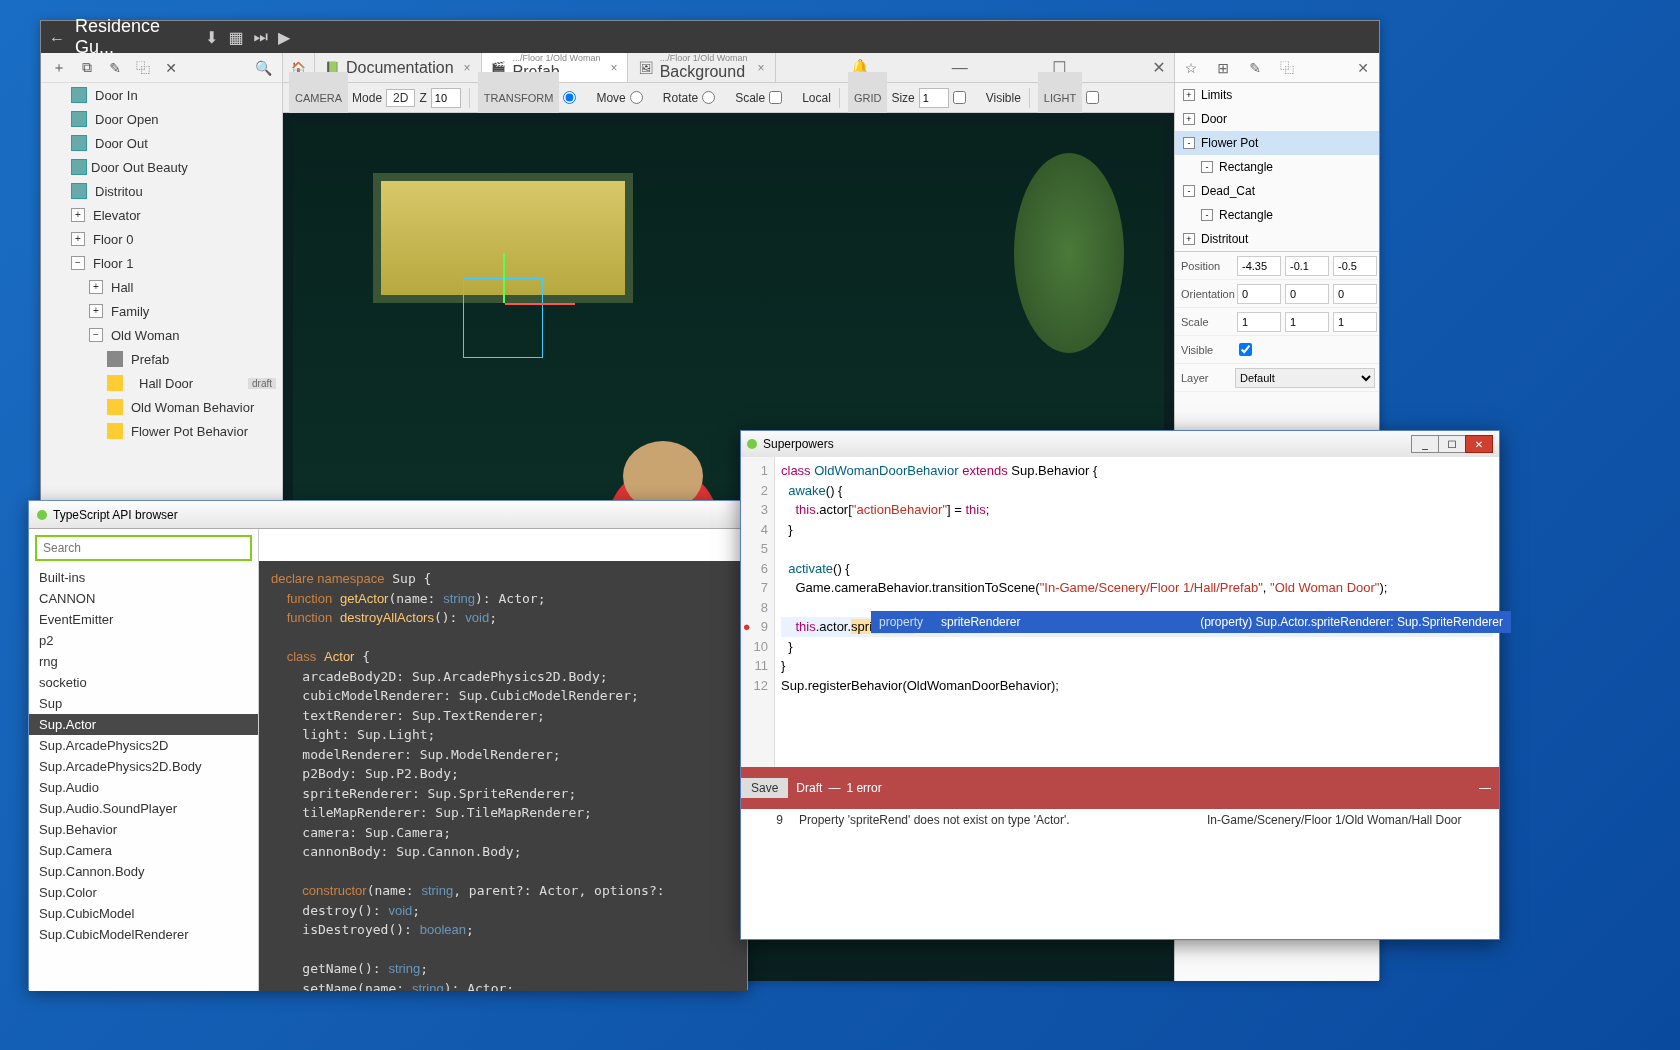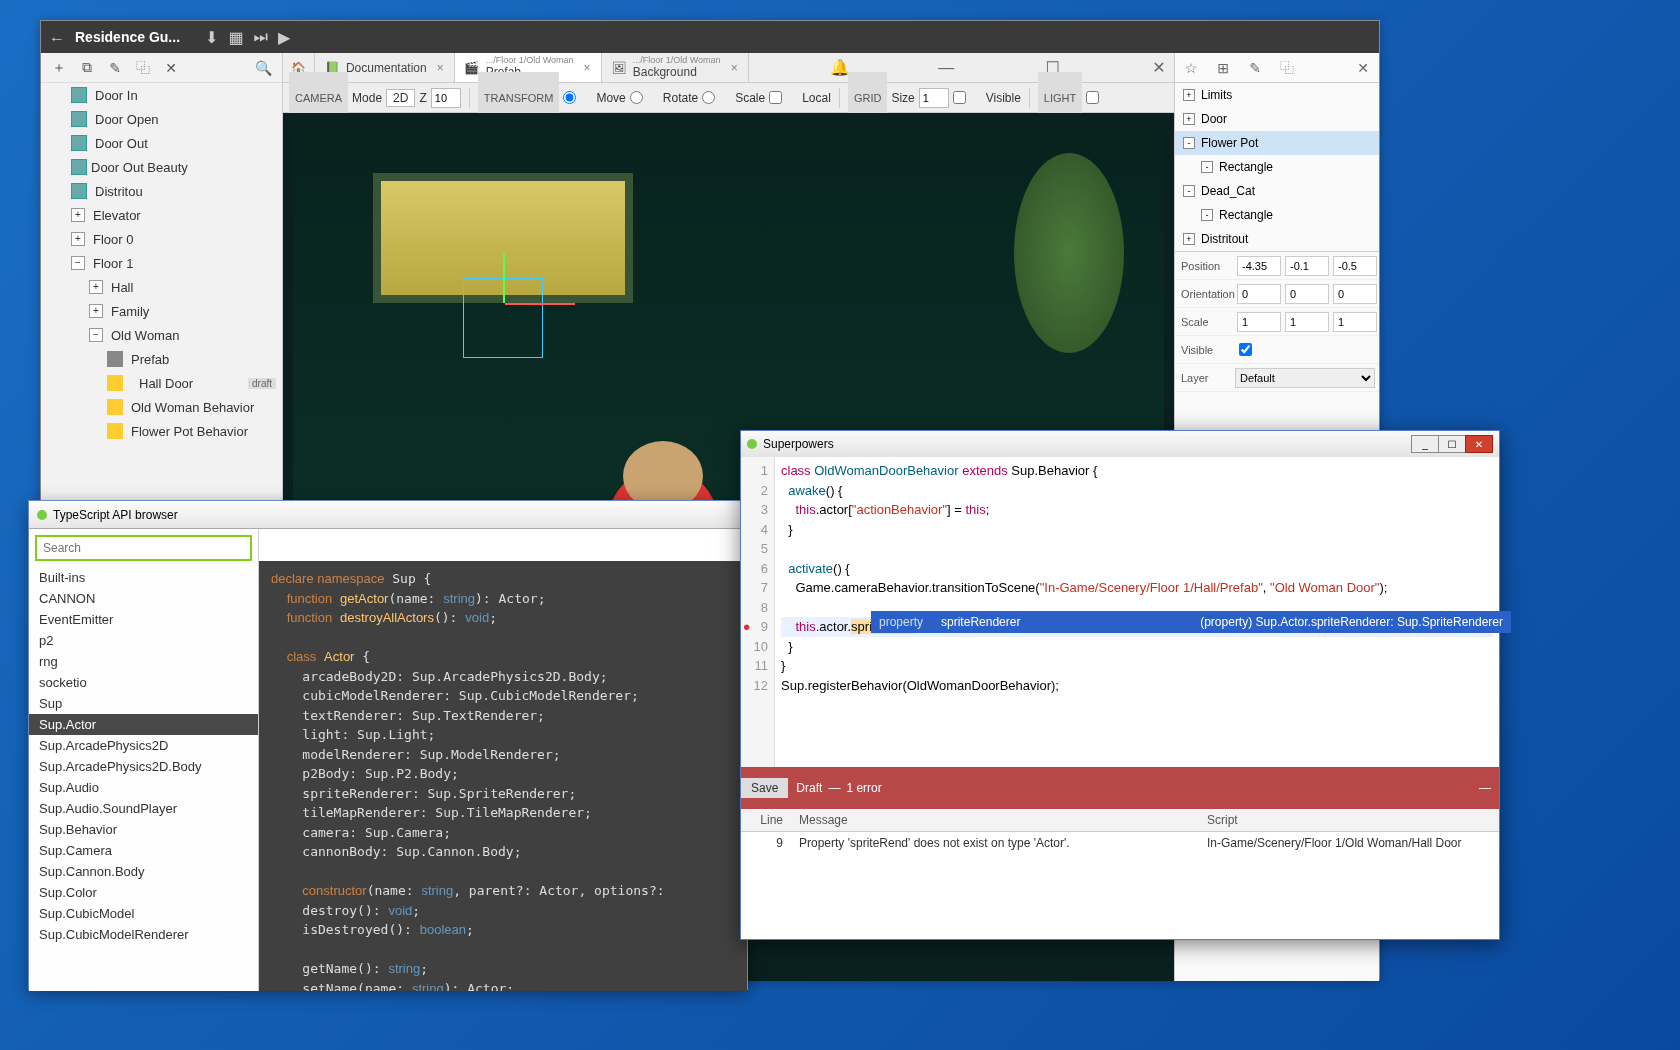--- a/index.html
+++ b/index.html
@@ -2,21 +2,21 @@
 <html><head>
 <meta charset="utf-8">
 <style>
 * { margin: 0; padding: 0; box-sizing: border-box; font-family: "Segoe UI", Arial, sans-serif; }
 body { background: linear-gradient(135deg, #1a6dc4, #0a4a9e); width: 1680px; height: 1050px; overflow: hidden; position: relative; }
 
 
 .main-window { position: absolute; top: 20px; left: 40px; width: 1340px; height: 960px; background: #fafafa; border: 1px solid #888; box-shadow: 0 2px 10px rgba(0,0,0,.3); }
 .main-titlebar { height: 32px; background: #3a3a3a; display: flex; align-items: center; padding: 0 8px; gap: 10px; }
 .main-titlebar .nav-ico { color: #ccc; font-size: 16px; cursor: pointer; }
-.main-titlebar .title { color: #fff; font-weight: bold; font-size: 14px; flex: 0 0 120px; }
+.main-titlebar .title { color: #fff; font-weight: normal; font-size: 18px; flex: 0 0 120px; }
 .main-titlebar .spacer { flex: 1; }
 
 .main-body { display: flex; height: 928px; }
 
 
 .sidebar { width: 242px; background: #f2f2f2; border-right: 1px solid #ccc; display: flex; flex-direction: column; }
 .sb-tools { height: 30px; display: flex; align-items: center; gap: 8px; padding: 0 8px; border-bottom: 1px solid #ddd; }
 .sb-tools .t { width: 20px; height: 20px; display: flex; align-items: center; justify-content: center; color: #555; cursor: pointer; font-size: 14px; }
 .tree { flex: 1; overflow: auto; font-size: 13px; color: #333; }
 .tree-row { display: flex; align-items: center; height: 24px; padding-left: 8px; cursor: pointer; gap: 4px; }
@@ -26,21 +26,21 @@
 .tree-row .badge { background: #ddd; color: #666; font-size: 10px; padding: 0 4px; margin-left: auto; margin-right: 6px; }
 .ico-img { background: #6aa; border: 1px solid #399; }
 .ico-clap { background: #888; }
 .ico-bolt { background: #fc3; }
 
 
 .center { flex: 1; display: flex; flex-direction: column; background: #2b2b2b; }
 .tabs { height: 30px; background: #eee; display: flex; align-items: stretch; border-bottom: 1px solid #ccc; }
 .tab { display: flex; align-items: center; padding: 0 10px; gap: 6px; font-size: 12px; color: #444; border-right: 1px solid #ccc; cursor: pointer; }
 .tab .tiny { font-size: 9px; color: #888; line-height: 1; }
-.tab .lbl { font-size: 12px; }
+.tab .lbl { font-size: 16px; }
 .tab .x { color: #888; margin-left: 4px; }
 .tab.home { width: 32px; justify-content: center; }
 .tab.active { background: #fff; }
 .tabs .win-ico { margin-left: auto; width: 30px; display: flex; align-items: center; justify-content: center; color: #666; cursor: pointer; }
 
 .toolbar { height: 30px; background: #eee; display: flex; align-items: center; padding: 0 6px; gap: 4px; font-size: 12px; color: #333; border-bottom: 1px solid #ccc; }
 .toolbar .grp { background: #ddd; padding: 20px 6px; color: #555; font-size: 11px; }
 .toolbar input[type=text] { width: 30px; height: 20px; font-size: 11px; padding: 0 3px; border: 1px solid #bbb; }
 .toolbar label { display: flex; align-items: center; gap: 20px; }
 .toolbar .sep { width: 1px; height: 20px; background: #ccc; margin: 0 4px; }
@@ -475,24 +475,19 @@
     </div>
   </div>
   <div class="sp-errbar">
     <span class="save">Save</span>
     <span>Draft</span>
     <span class="dash">—</span>
     <span>1 error</span>
     <span class="min">—</span>
   </div>
   <div class="sp-errtable">
-    <div class="sp-eth">
-      <div class="col-line">Line</div>
-      <div class="col-msg">Message</div>
-      <div class="col-script">Script</div>
-    </div>
     <div class="sp-etr">
       <div class="col-line">9</div>
       <div class="col-msg">Property 'spriteRend' does not exist on type 'Actor'.</div>
       <div class="col-script">In-Game/Scenery/Floor 1/Old Woman/Hall Door</div>
     </div>
   </div>
 </div>
 
 </body></html>

